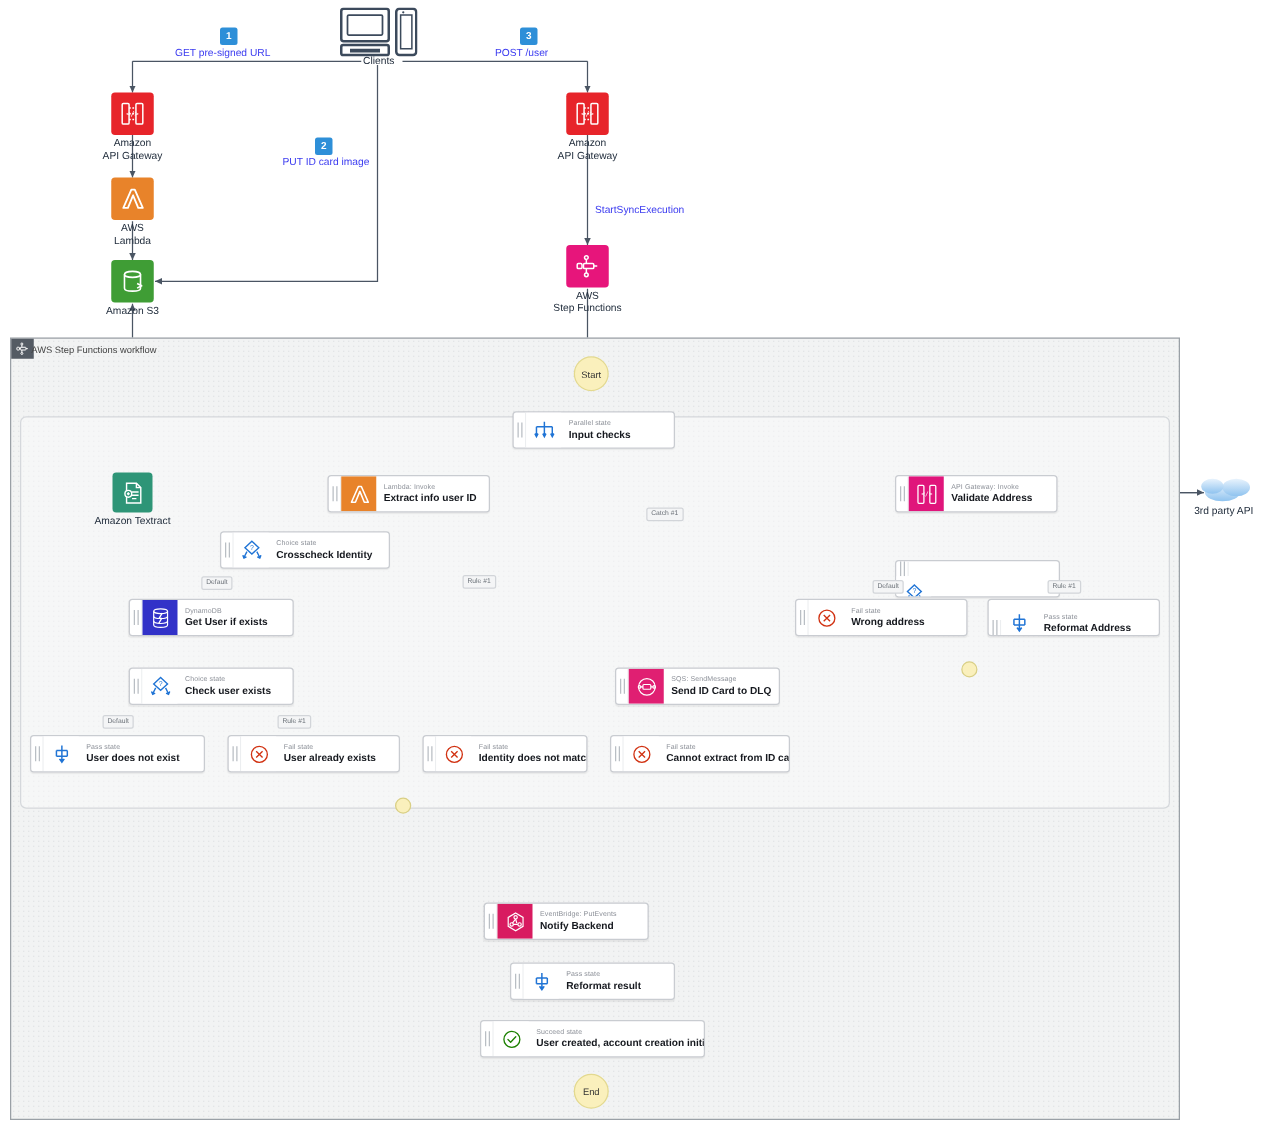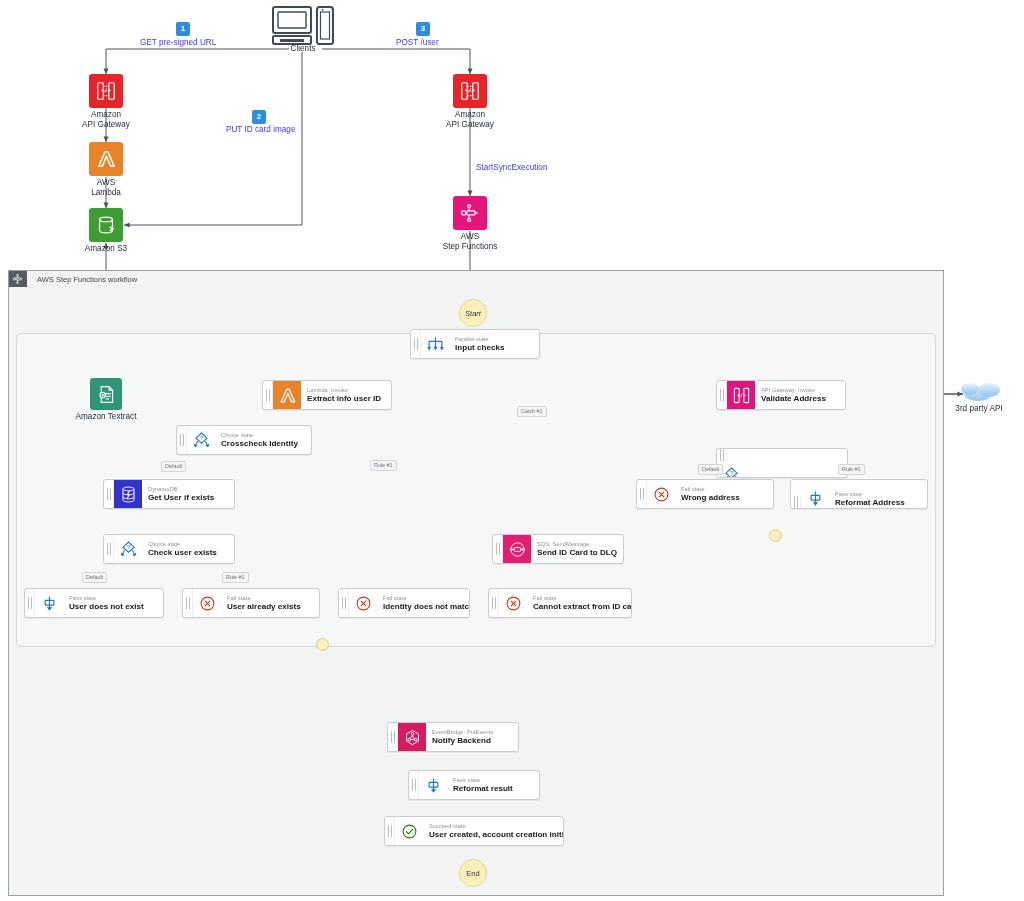--- a/index.html
+++ b/index.html
@@ -21,21 +21,21 @@
   .ico-lambda{background:#e8832a;}
   .ico-s3{background:#3f9d35;}
   .ico-sfn{background:#e7157b;}
   .ico-textract{background:#2e9577;}
 
   
   .outer-container{position:absolute;border:1px solid #9aa0a6;background:#f2f3f3;
       background-image:radial-gradient(#d8dadc 0.6px, transparent 0.6px);
       background-size:4px 4px;}
   .outer-header{position:absolute;left:0;top:0;height:16px;display:flex;align-items:center;
-      font-size:7.5px;color:#444;padding-left:28px;}
+      font-size:7.5px;color:#444;padding-left:16px;}
   .outer-hdr-icon{position:absolute;left:0;top:0;width:18px;height:16px;background:#545b64;
       display:flex;align-items:center;justify-content:center;}
   .parallel-container{position:absolute;border:1px solid #d5d8dc;border-radius:5px;
       background:rgba(250,250,250,0.55);}
 
   
   .state{position:absolute;height:28px;background:#ffffff;border:1px solid #c9ccd1;border-radius:3px;
          display:flex;align-items:stretch;box-shadow:0 1px 1px rgba(0,0,0,0.06);overflow:hidden;}
   .state .grip{width:9px;display:flex;align-items:center;justify-content:center;flex:0 0 9px;
          border-right:1px solid #eceef0;}
@@ -259,21 +259,21 @@
     <svg width="21" height="21" viewBox="0 0 24 24" fill="none" stroke="#fff" stroke-width="1.3">
       <path d="M6 3 h9 l4 4 v14 h-13 z"></path>
       <path d="M15 3 v4 h4"></path>
       <path d="M11 11 h6 M11 14 h6 M11 17 h4"></path>
       <circle cx="7.6" cy="12.6" r="3.1" fill="#2e9577"></circle>
       <path d="M6.3 12.6 h2.6 M7.6 11.3 v2.6"></path>
     </svg>
   </div>
   <div class="svc-label" style="left:61px;top:412px;width:90px;">Amazon Textract</div>
 
-  <div class="term" style="left:459px;top:299px;font-style:italic;">Start</div>
+  <div class="term" style="left:459px;top:285px;">Start</div>
   <div class="term" style="left:459px;top:859px;">End</div>
 
   <div class="merge" style="left:769px;top:529px;"></div>
   <div class="merge" style="left:316px;top:638px;"></div>
 
   <div class="state" style="left:410px;top:329px;width:128px;">
     <div class="grip">
         <i></i>
       </div>
     <div class="sico plain">

